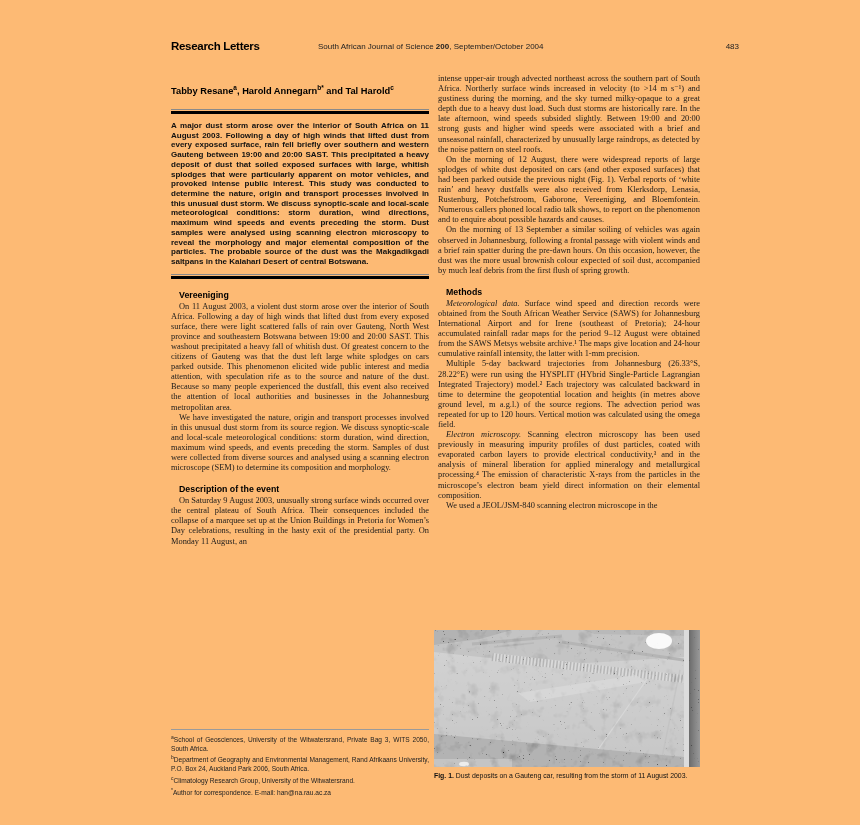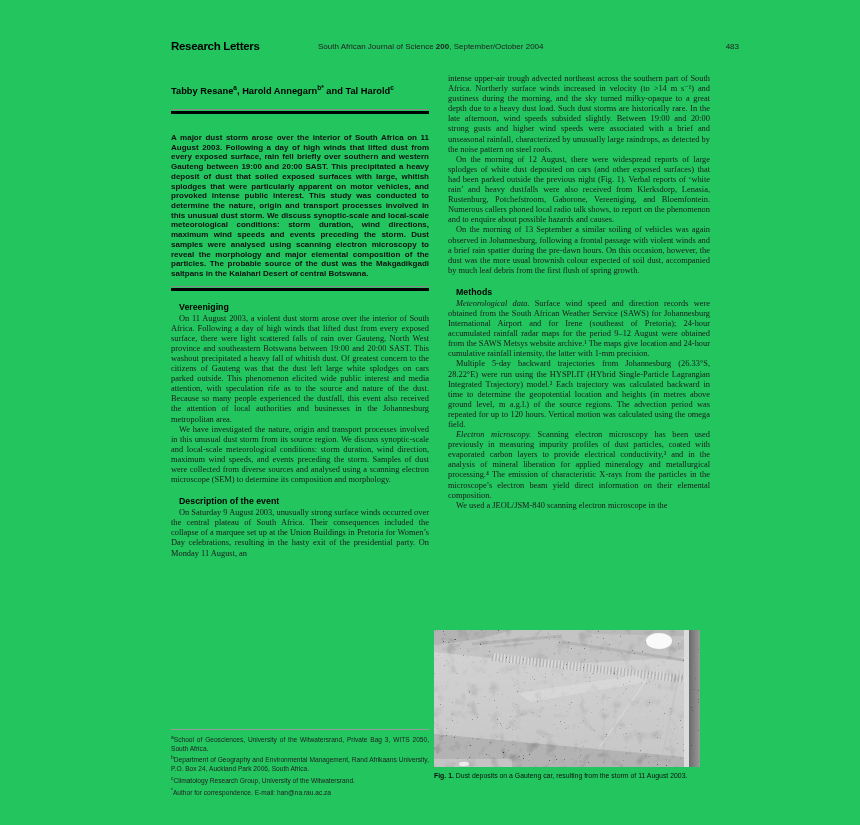--- a/index.html
+++ b/index.html
@@ -1,45 +1,45 @@
 <!DOCTYPE html>
 <html><head>
 <meta charset="utf-8">
 <style>
   html,body{margin:0;padding:0;}
   body{width:860px;height:825px;background:#f6f6f5;overflow:hidden;
        font-family:"Liberation Serif","DejaVu Serif",serif;color:#1a1a1a;}
-  .page{position:relative;width:860px;height:825px;background:#22c55e;}
+  .page{position:relative;width:860px;height:825px;background:#fdba74;}
 
   
   .pg-header{position:absolute;top:40px;left:171px;width:590px;height:14px;}
   .hd-section{position:absolute;left:0;top:0;font-family:"Liberation Sans","DejaVu Sans",sans-serif;
               font-weight:bold;font-size:11.5px;letter-spacing:-0.3px;color:#000;}
   .hd-journal{position:absolute;left:147px;top:2px;font-family:"Liberation Sans","DejaVu Sans",sans-serif;
               font-size:8px;color:#222;}
   .hd-journal b{font-weight:bold;}
   .hd-page{position:absolute;right:22px;top:2px;font-family:"Liberation Sans","DejaVu Sans",sans-serif;
            font-size:8px;color:#222;}
 
   
   .col-left{position:absolute;left:171px;top:75px;width:258px;}
-  .col-right{position:absolute;left:448px;top:74px;width:262px;}
+  .col-right{position:absolute;left:438px;top:74px;width:262px;}
 
   .title{margin-top:8px;font-family:"Liberation Sans","DejaVu Sans",sans-serif;font-weight:bold;
          font-size:18.5px;line-height:23px;letter-spacing:-0.2px;color:#000;}
   .authors{margin-top:9px;font-family:"Liberation Sans","DejaVu Sans",sans-serif;font-weight:bold;
            font-size:9.3px;color:#000;}
   .authors sup{font-size:6.5px;font-weight:bold;}
 
   .rule-double{margin-top:13px;}
   .rule-double .thin{height:0;border-top:1px solid #8a8a8a;}
   .rule-double .thick{height:2.6px;background:#000;margin-top:1.4px;}
   .rule-double.bottom{margin-top:7px;}
 
-  .abstract{margin-top:19px;font-family:"Liberation Sans","DejaVu Sans",sans-serif;font-weight:bold;
+  .abstract{margin-top:7px;font-family:"Liberation Sans","DejaVu Sans",sans-serif;font-weight:bold;
             font-size:8px;line-height:9.7px;text-align:justify;color:#111;}
 
   .sec-h{margin:11px 0 2px 0;font-family:"Liberation Sans","DejaVu Sans",sans-serif;font-weight:bold;
          font-size:8.8px;color:#000;padding-left:8px;}
   .para{font-size:8.4px;line-height:10.1px;text-align:justify;text-indent:8px;}
   .para.noindent{text-indent:0;}
   .para .lead{font-style:italic;}
 
   
   .footnotes{position:absolute;left:171px;top:729px;width:258px;}

